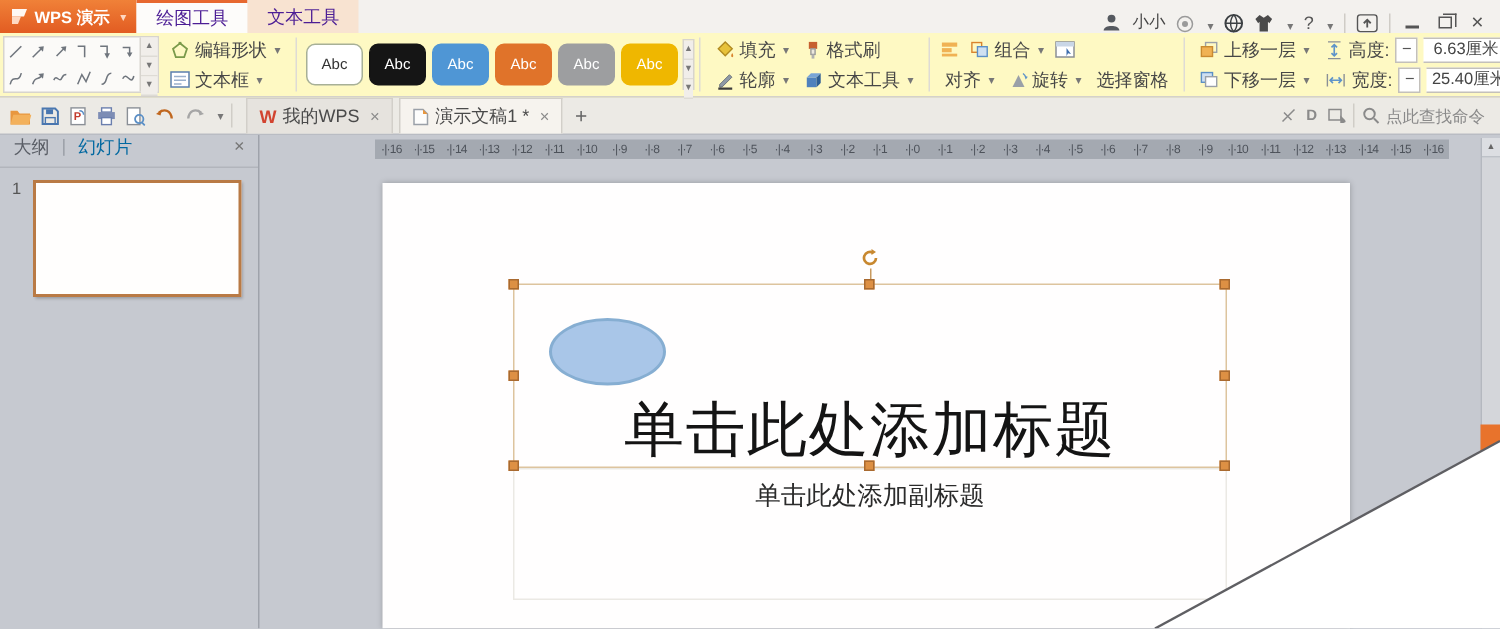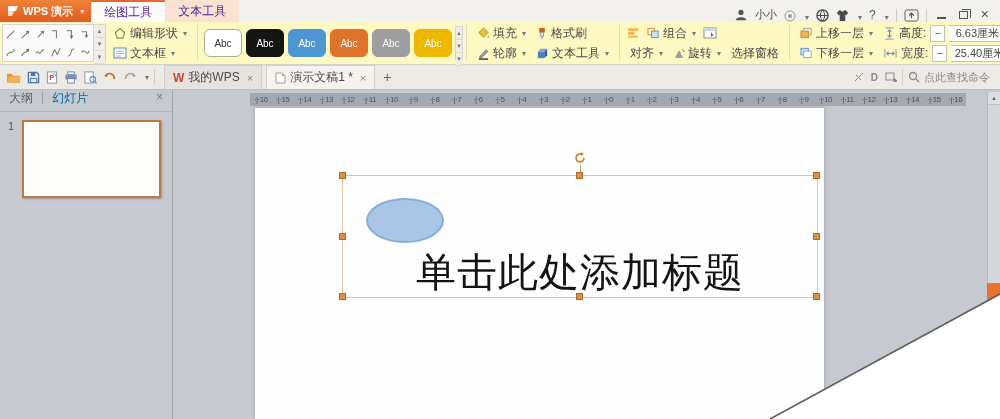--- a/index.html
+++ b/index.html
@@ -65,21 +65,21 @@
   .thumb-num{position:absolute;left:8px;top:30px;font-size:11px;color:#555}
   .thumb{position:absolute;left:22px;top:30px;width:139px;height:78px;background:#fffefd;border:2px solid #b97a45;box-shadow:1px 1px 2px rgba(0,0,0,.25)}
 
   .canvas{position:absolute;left:174px;right:0;top:0;bottom:0}
   .ruler{position:absolute;left:76px;top:3px;width:716px;height:13px;background:#a4a9b1;display:flex;align-items:center;font-size:8px;color:#4e535b;overflow:hidden}
   .ruler-cell{flex:1;text-align:center;white-space:nowrap;letter-spacing:-.5px}
   .scrollbar{position:absolute;right:0;top:2px;width:13px;bottom:0;background:#d4d6da;border-left:1px solid #b4b8bf}
   .scroll-up{height:13px;border-bottom:1px solid #bec2c8;font-size:6px;color:#666;text-align:center;line-height:13px;background:#dcdee2}
   .scroll-thumb{position:absolute;right:0;top:193px;width:13px;height:26px;background:#e8732c}
 
-  .slide{position:absolute;left:81px;top:18px;width:569px;bottom:0;background:#fffefe;box-shadow:0 0 4px rgba(0,0,0,.25)}
+  .slide{position:absolute;left:81px;top:32px;width:645px;bottom:0;background:#fffefe;box-shadow:0 0 4px rgba(0,0,0,.25)}
   .ellipse{position:absolute;left:111px;top:90px;width:78px;height:45px;border-radius:50%;background:#a9c6e8;border:2px solid #86aed2}
   .title-box{position:absolute;left:87px;top:67px;width:476px;height:123px;border:1px solid #ddc49e;display:flex;align-items:flex-end;justify-content:center}
   .title-text{font-family:"Liberation Serif","DejaVu Serif",serif;font-size:40px;line-height:1;color:#141414;padding-bottom:4px;white-space:nowrap;letter-spacing:1px}
   .subtitle-box{position:absolute;left:87px;top:190px;width:476px;height:88px;border:1px solid #ebe9e4;display:flex;justify-content:center}
   .subtitle-text{font-family:"Liberation Serif","DejaVu Serif",serif;font-size:17px;color:#2b2b2b;margin-top:6px;white-space:nowrap}
   .handle{position:absolute;width:7px;height:7px;background:#dd9044;border:1px solid #a96a30;z-index:5}
   .rot-stem{position:absolute;left:50%;top:-11px;width:1px;height:11px;background:#c89a5f}
   .rot-handle{position:absolute;left:calc(50% - 7px);top:-25px}
 
   .wedge{position:absolute;left:0;top:0;z-index:60;pointer-events:none}
@@ -563,20 +563,23 @@
         <div class="handle" style="left: calc(0% - 4px); top: calc(0% - 4px); background: rgb(221, 144, 68);"></div>
             <div class="handle" style="left: calc(50% - 4px); top: calc(0% - 4px); background: rgb(221, 144, 68);"></div>
             <div class="handle" style="left: calc(100% - 4px); top: calc(0% - 4px); background: rgb(221, 144, 68);"></div>
             <div class="handle" style="left: calc(0% - 4px); top: calc(50% - 4px); background: rgb(221, 144, 68);"></div>
             <div class="handle" style="left: calc(100% - 4px); top: calc(50% - 4px); background: rgb(221, 144, 68);"></div>
             <div class="handle" style="left: calc(0% - 4px); top: calc(100% - 4px); background: rgb(221, 144, 68);"></div>
             <div class="handle" style="left: calc(50% - 4px); top: calc(100% - 4px); background: rgb(221, 144, 68);"></div>
             <div class="handle" style="left: calc(100% - 4px); top: calc(100% - 4px); background: rgb(221, 144, 68);"></div>
           </div>
 
+        <div class="subtitle-box">
+          <span class="subtitle-text">单击此处添加副标题</span>
+        </div>
       </div>
     </div>
   </div>
 
   <svg class="wedge" width="1000" height="419" viewBox="0 0 1000 419">
     <polygon points="770,419 1000,294 1000,419" fill="#ffffff"></polygon>
     <line x1="770" y1="419" x2="1000" y2="294" stroke="#5f5f63" stroke-width="1.6"></line>
   </svg>
 </div>
 

